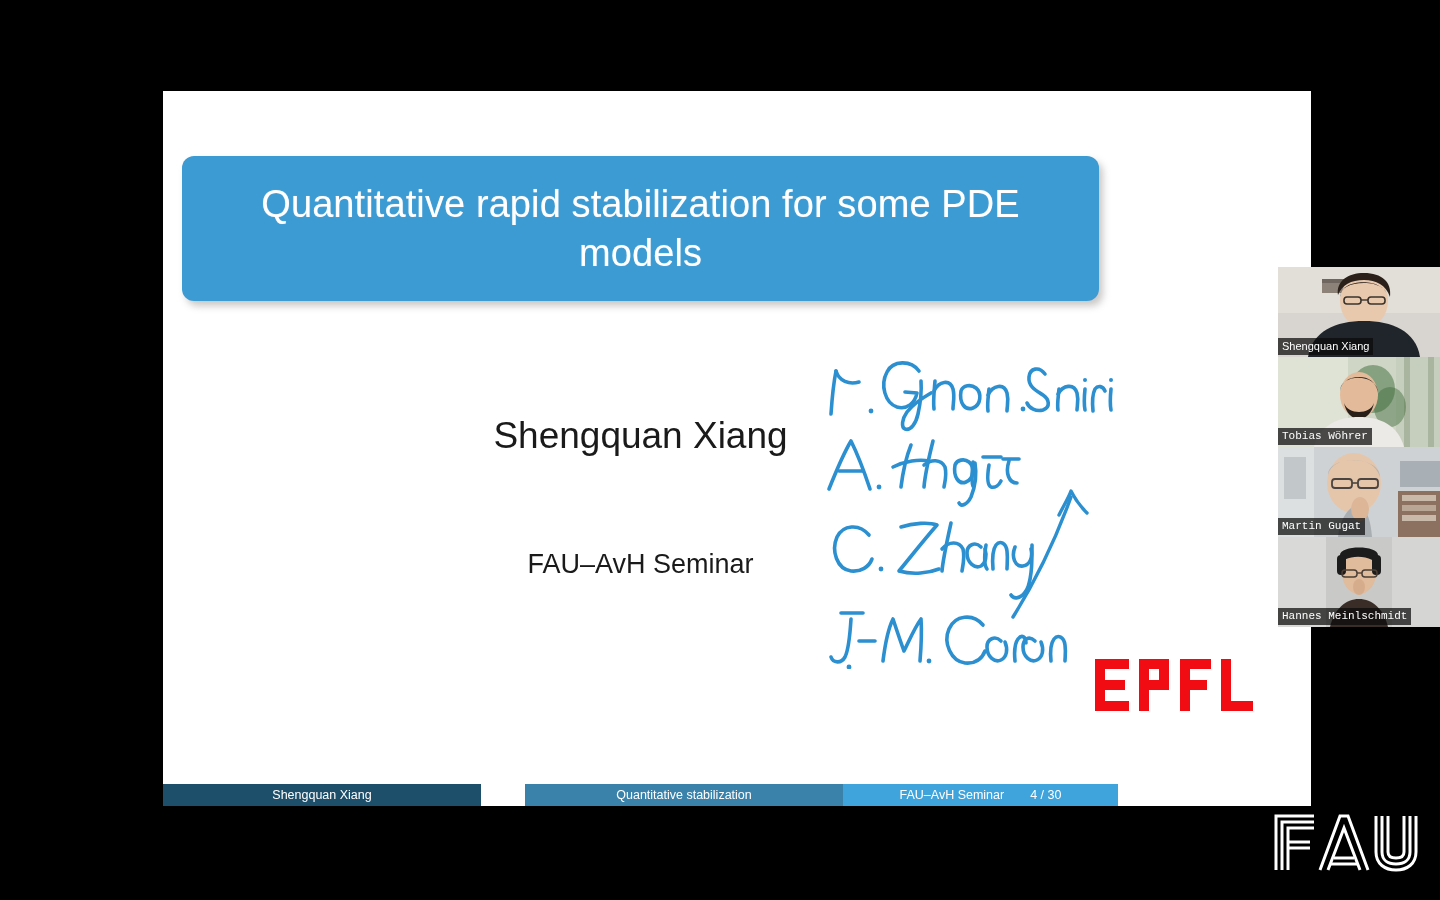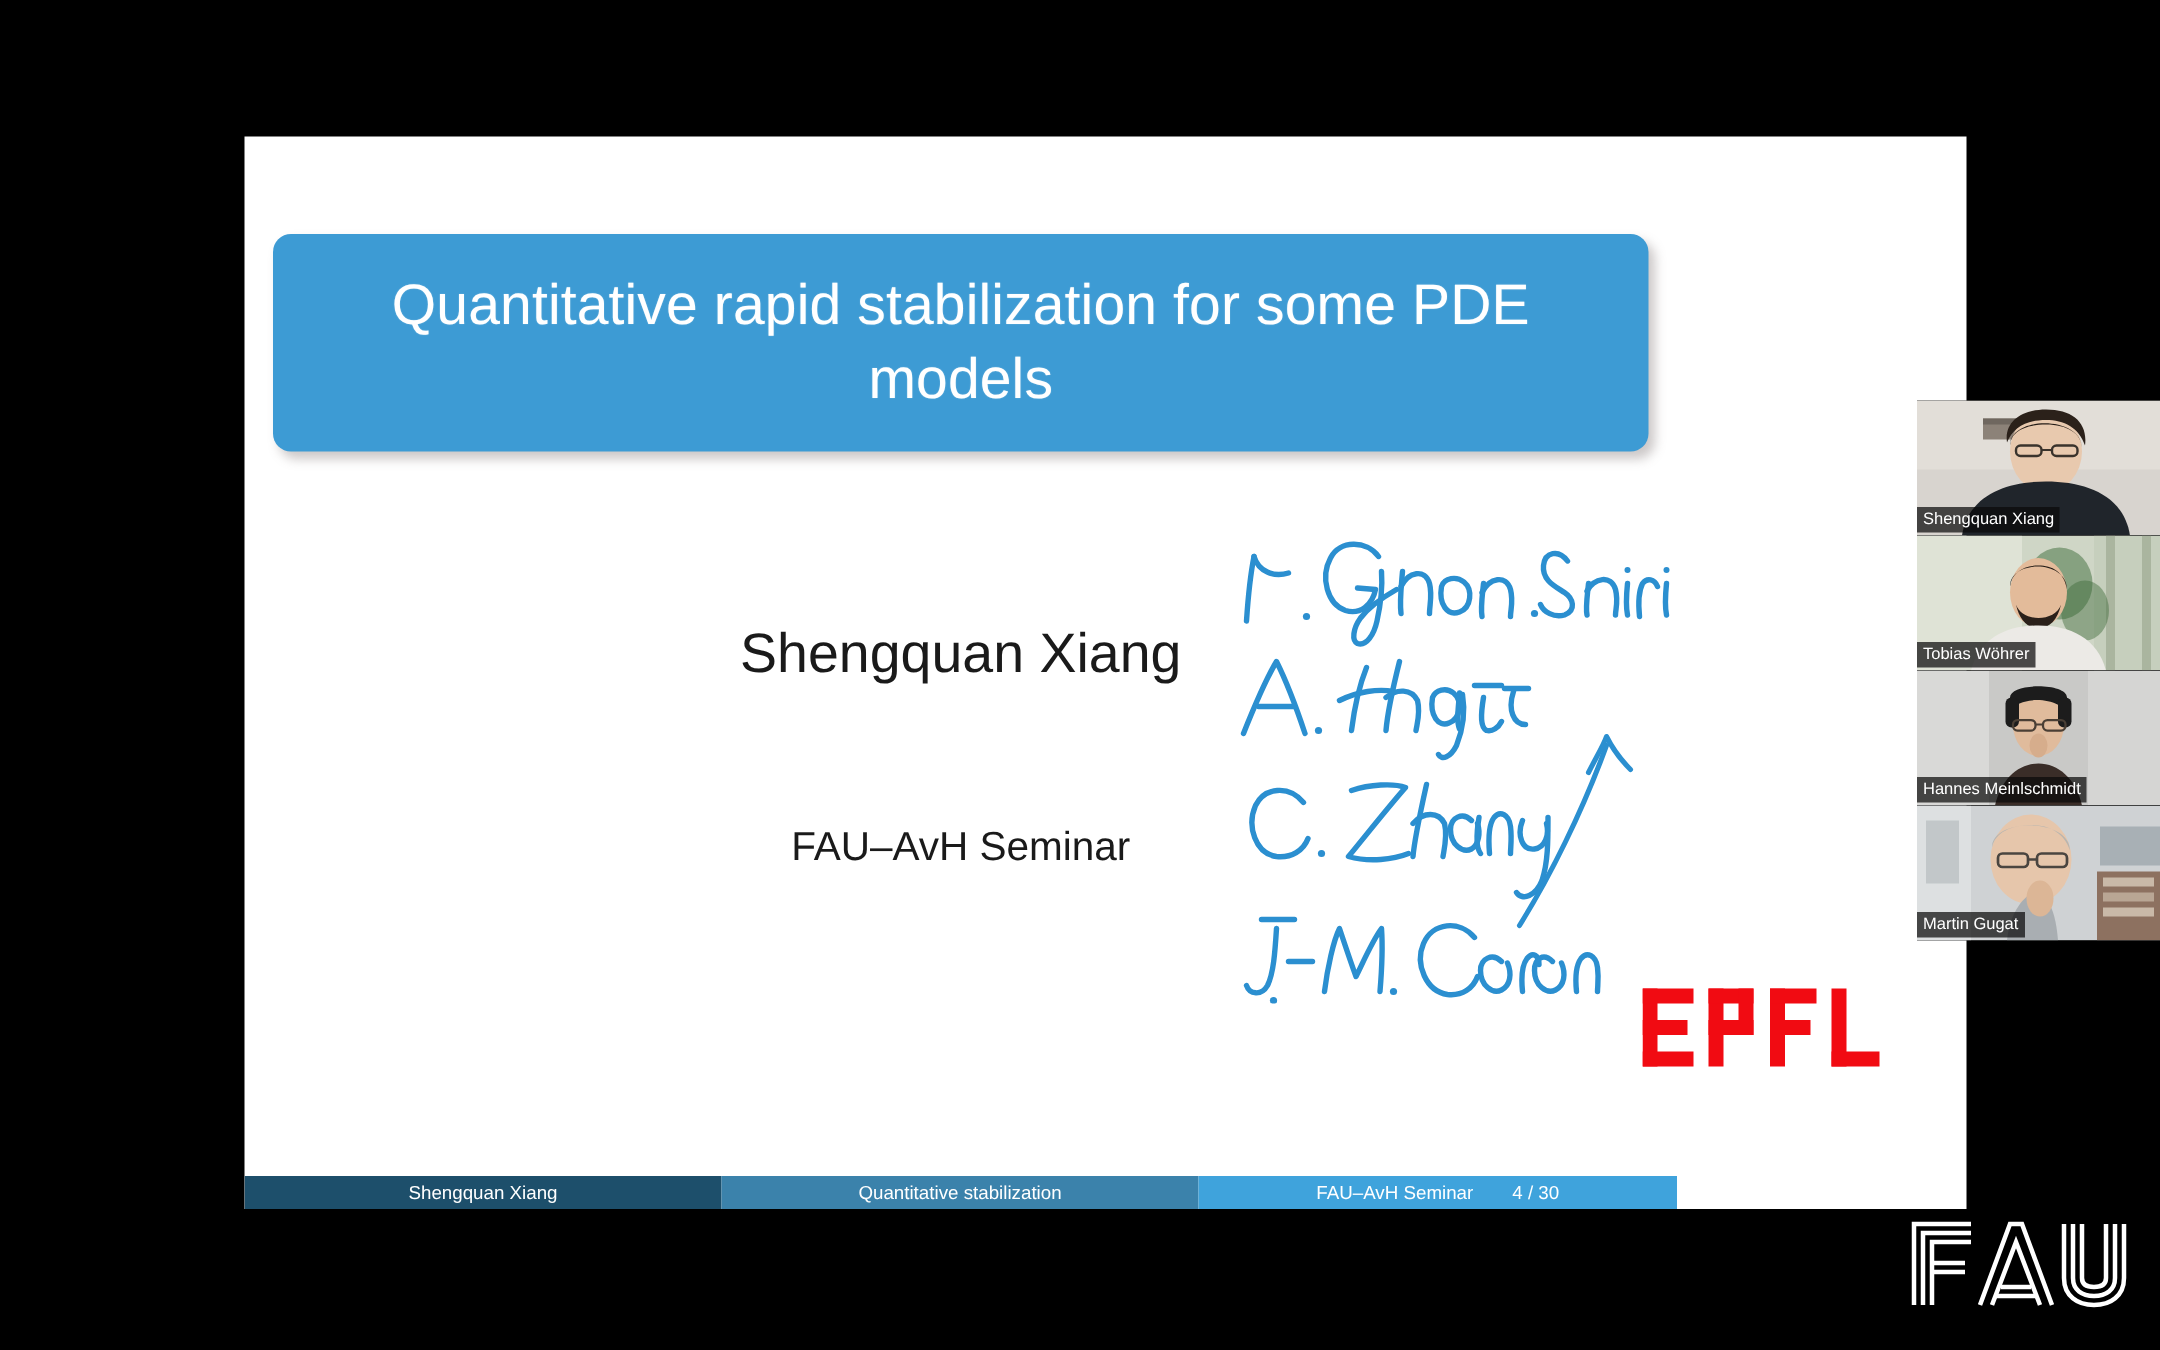--- a/index.html
+++ b/index.html
@@ -73,36 +73,36 @@
   #slide-footer {
     position: absolute;
     left: 0; bottom: 0;
     width: 955px; height: 22px;
     display: flex;
     font-size: 12.5px;
     color: #ffffff;
   }
   .foot-seg { height: 100%; display: flex; align-items: center; justify-content: center; }
   #foot-left   { width: 318px; background: #1d4f6b; }
-  #foot-mid    { width: 318px; background: #3b82ab; }
+  #foot-mid    { width: 318px; background: #3b82ab; margin-left: 44px; }
   #foot-right  { flex: 1;      background: #3fa3dc; display: flex; align-items: center; justify-content: center; gap: 26px; }
 
   
   #participants {
     position: absolute;
     left: 1278px; top: 267px;
     width: 162px; height: 361px;
   }
   .tile {
     position: relative;
     width: 162px; height: 90px;
     overflow: hidden;
     background: #2a2a2a;
   }
-  .tile + .tile { margin-top: 0; }
+  .tile + .tile { margin-top: 0; font-family: Liberation Mono, monospace; }
   .tile-photo { position: absolute; inset: 0; }
   .tile-name {
     position: absolute;
     left: 0; bottom: 2px;
     background: rgba(10,10,10,0.72);
     color: #fff;
     font-size: 11px;
     line-height: 14px;
     padding: 1px 4px 2px 4px;
     white-space: nowrap;
@@ -260,57 +260,57 @@
         <ellipse cx="81" cy="38" rx="19" ry="23" fill="#e3bb9a"></ellipse>
         <path d="M62,34 C62,16 100,16 100,36 C98,24 90,20 81,20 C71,20 63,25 62,34 Z" fill="#241c16"></path>
         <path d="M66,46 C70,58 92,58 96,46 C94,56 88,62 81,62 C74,62 68,56 66,46 Z" fill="#2a201a"></path>
         <path d="M36,90 C42,68 60,60 81,60 C102,60 120,68 126,90 Z" fill="#eceae6"></path>
       </svg>
       <div class="tile-name">Tobias Wöhrer</div>
     </div>
 
     <div class="tile">
       <svg class="tile-photo" viewBox="0 0 162 90" preserveAspectRatio="none">
-        <rect width="162" height="90" fill="#1a1a1a"></rect>
-        <rect x="0" y="0" width="48" height="90" fill="#d9d9d7"></rect>
-        <rect x="114" y="0" width="48" height="90" fill="#d5d5d3"></rect>
-        <rect x="48" y="0" width="66" height="90" fill="#c9c9c7"></rect>
-        <ellipse cx="81" cy="36" rx="17" ry="21" fill="#e0bb9c"></ellipse>
-        <path d="M62,30 C62,16 100,16 100,32 L100,18 C100,8 62,8 62,18 Z" fill="#1c1c1c"></path>
-        <rect x="59" y="18" width="9" height="20" rx="4" fill="#1c1c1c"></rect>
-        <rect x="94" y="18" width="9" height="20" rx="4" fill="#1c1c1c"></rect>
-        <rect x="64" y="33" width="15" height="7" rx="3" fill="none" stroke="#4a3f35" stroke-width="1.5"></rect>
-        <rect x="84" y="33" width="15" height="7" rx="3" fill="none" stroke="#4a3f35" stroke-width="1.5"></rect>
-        <path d="M79,36 L84,36" stroke="#4a3f35" stroke-width="1.4"></path>
-        <ellipse cx="81" cy="50" rx="6" ry="8" fill="#d6ad8c"></ellipse>
-        <path d="M52,90 C56,72 68,62 81,62 C94,62 106,72 110,90 Z" fill="#3a2d28"></path>
-      </svg>
-      <div class="tile-name">Hannes Meinlschmidt</div>
-    </div>
-
-    <div class="tile">
-      <svg class="tile-photo" viewBox="0 0 162 90" preserveAspectRatio="none">
         <rect width="162" height="90" fill="#cfd2d4"></rect>
         <rect x="0" y="0" width="36" height="90" fill="#dde0e1"></rect>
         <rect x="6" y="10" width="22" height="42" fill="#c2c7c9"></rect>
         <rect x="120" y="44" width="42" height="46" fill="#8d7160"></rect>
         <rect x="124" y="48" width="34" height="6" fill="#c9b9a8"></rect>
         <rect x="124" y="58" width="34" height="6" fill="#b9a694"></rect>
         <rect x="124" y="68" width="34" height="6" fill="#c9b9a8"></rect>
         <rect x="122" y="14" width="40" height="26" fill="#a8b0b5"></rect>
         <ellipse cx="76" cy="36" rx="27" ry="30" fill="#e6c6ab"></ellipse>
         <path d="M50,28 C50,8 102,8 102,30 C98,18 88,13 76,13 C63,13 52,18 50,28 Z" fill="#b8b5b0"></path>
         <rect x="54" y="32" width="20" height="9" rx="3" fill="none" stroke="#4a4540" stroke-width="1.8"></rect>
         <rect x="80" y="32" width="20" height="9" rx="3" fill="none" stroke="#4a4540" stroke-width="1.8"></rect>
         <path d="M74,36 L80,36" stroke="#4a4540" stroke-width="1.6"></path>
         <path d="M60,90 C62,70 72,60 78,58 C84,58 92,64 94,90 Z" fill="#a9aeb2"></path>
         <ellipse cx="82" cy="62" rx="9" ry="12" fill="#dcb696"></ellipse>
       </svg>
       <div class="tile-name">Martin Gugat</div>
     </div>
+
+    <div class="tile">
+      <svg class="tile-photo" viewBox="0 0 162 90" preserveAspectRatio="none">
+        <rect width="162" height="90" fill="#1a1a1a"></rect>
+        <rect x="0" y="0" width="48" height="90" fill="#d9d9d7"></rect>
+        <rect x="114" y="0" width="48" height="90" fill="#d5d5d3"></rect>
+        <rect x="48" y="0" width="66" height="90" fill="#c9c9c7"></rect>
+        <ellipse cx="81" cy="36" rx="17" ry="21" fill="#e0bb9c"></ellipse>
+        <path d="M62,30 C62,16 100,16 100,32 L100,18 C100,8 62,8 62,18 Z" fill="#1c1c1c"></path>
+        <rect x="59" y="18" width="9" height="20" rx="4" fill="#1c1c1c"></rect>
+        <rect x="94" y="18" width="9" height="20" rx="4" fill="#1c1c1c"></rect>
+        <rect x="64" y="33" width="15" height="7" rx="3" fill="none" stroke="#4a3f35" stroke-width="1.5"></rect>
+        <rect x="84" y="33" width="15" height="7" rx="3" fill="none" stroke="#4a3f35" stroke-width="1.5"></rect>
+        <path d="M79,36 L84,36" stroke="#4a3f35" stroke-width="1.4"></path>
+        <ellipse cx="81" cy="50" rx="6" ry="8" fill="#d6ad8c"></ellipse>
+        <path d="M52,90 C56,72 68,62 81,62 C94,62 106,72 110,90 Z" fill="#3a2d28"></path>
+      </svg>
+      <div class="tile-name">Hannes Meinlschmidt</div>
+    </div>
   </div>
 
   <svg id="fau-logo" viewBox="0 0 152 62" aria-label="FAU">
     <g fill="none" stroke="#ffffff" stroke-width="3">
 
       <path d="M4,58 L4,4 L42,4"></path>
       <path d="M10,58 L10,10 L42,10"></path>
       <path d="M16,58 L16,16 L42,16"></path>
       <path d="M16,30 L38,30"></path>
       <path d="M16,36 L38,36"></path>

